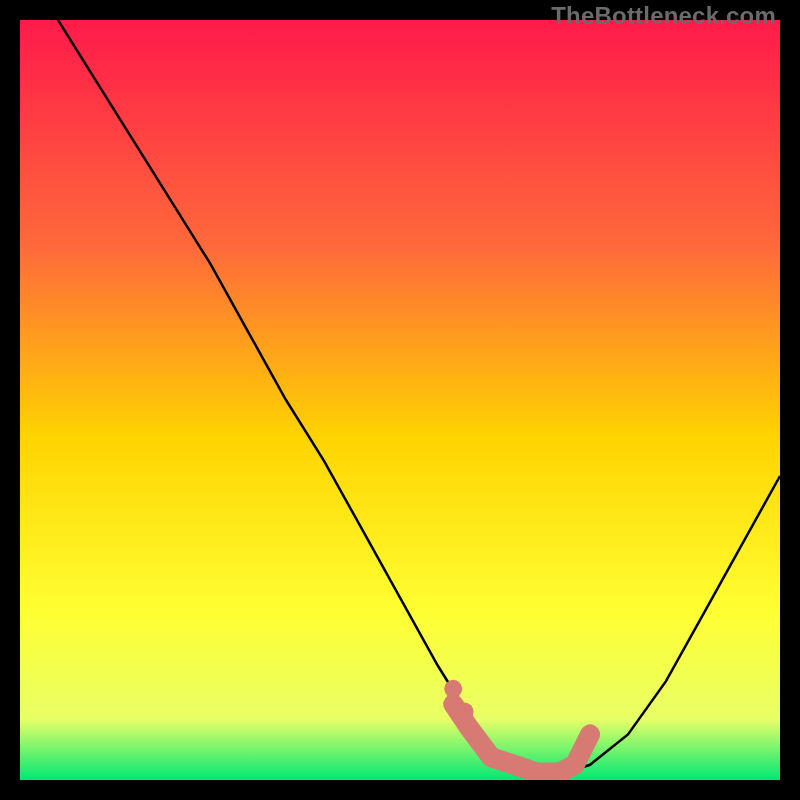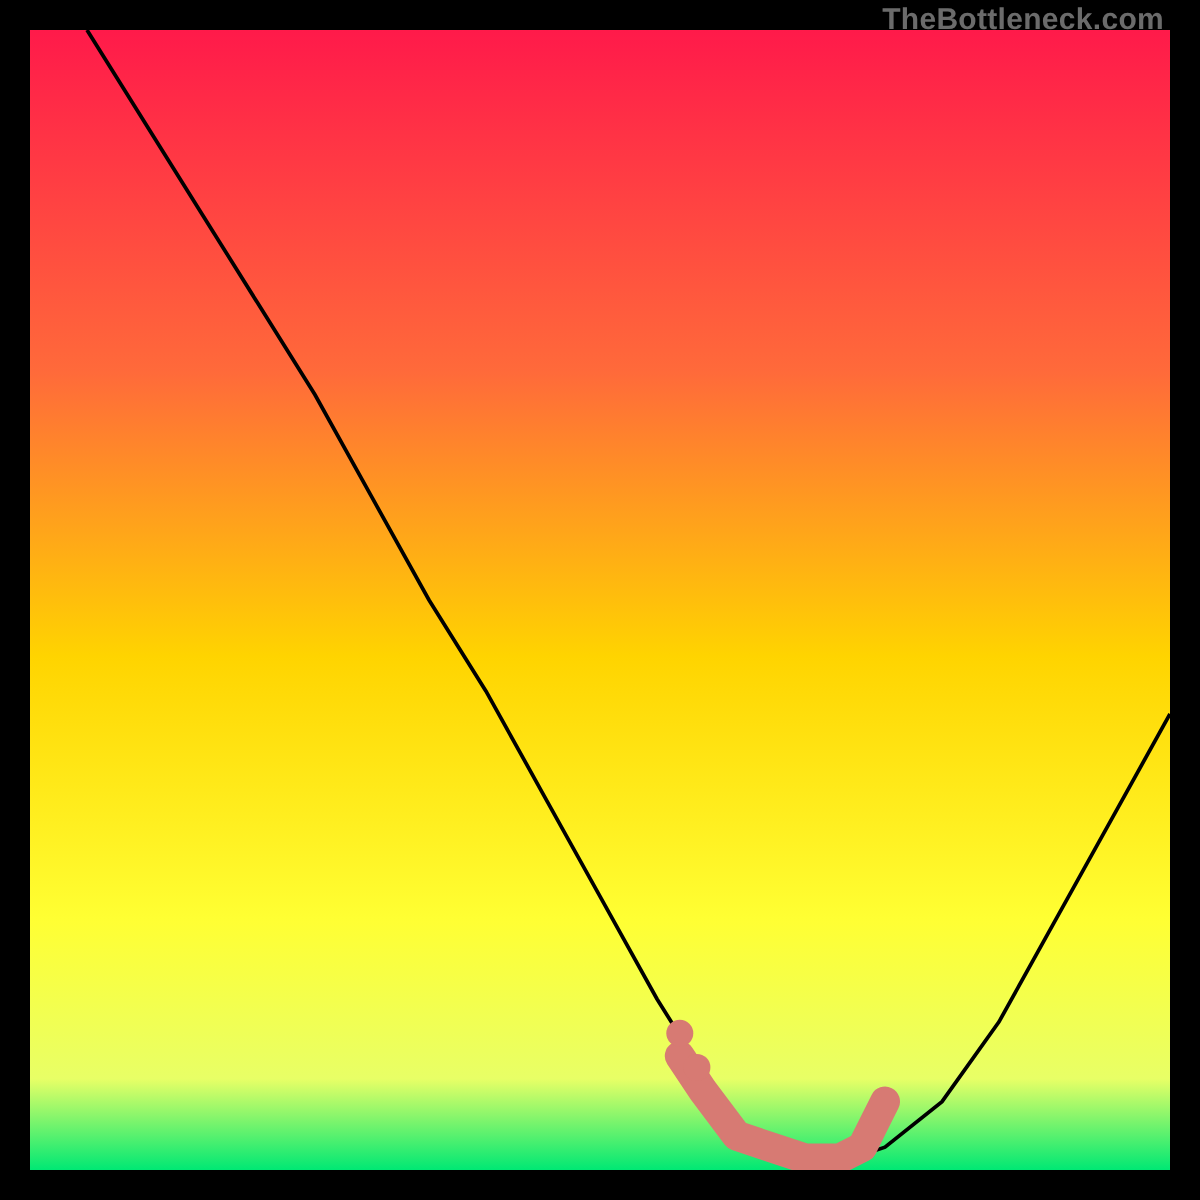--- a/index.html
+++ b/index.html
@@ -23,21 +23,21 @@
     left: 0;
     top: 0;
     width: 760px;
     height: 760px;
   }
   .watermark {
     position: absolute;
     top: 2px;
     right: 24px;
     font-family: Arial, Helvetica, sans-serif;
-    font-size: 20px;
+    font-size: 24px;
     font-weight: 600;
     color: #6b6b6b;
     letter-spacing: 0.2px;
   }
   svg {
     display: block;
   }
 </style>
 </head>
 <body>

